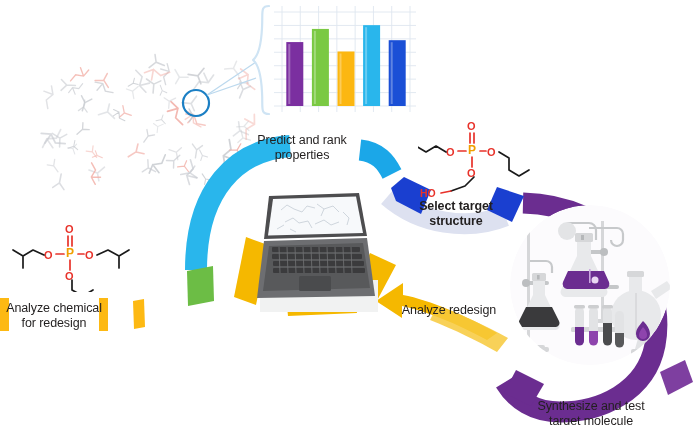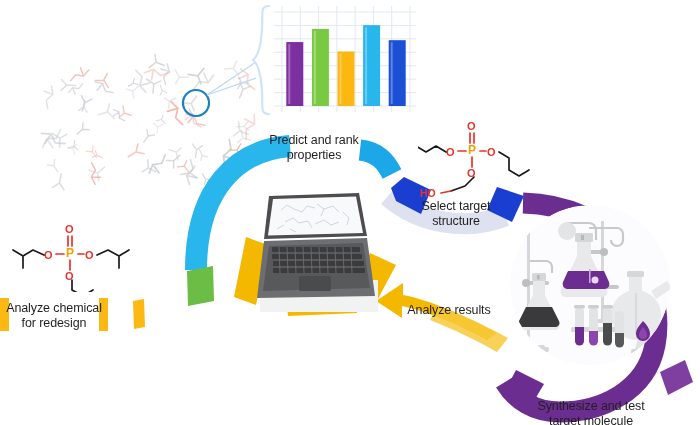--- a/index.html
+++ b/index.html
@@ -58,22 +58,22 @@
     height: 116px;
     background: #ffffff;
   }
 
   
   #chart-bracket { left: 252px; top: 4px; width: 18px; height: 112px; }
 
   
   #lbl-select-chemical { left: 4px;  top: 301px; width: 100px; }
   #lbl-generate        { left: 145px; top: 258px; width: 92px; }
-  #lbl-predict         { left: 258px; top: 133px; width: 112px; }
-  #lbl-select-target   { left: 404px; top: 199px; width: 104px; }
+  #lbl-predict         { left: 246px; top: 133px; width: 112px; }
+  #lbl-select-target   { left: 404px; top: 199px; width: 104px; font-weight: bold; }
   #lbl-synthesize      { left: 523px; top: 399px; width: 136px; }
   #lbl-analyze         { left: 400px; top: 303px; width: 98px; }
 
   
   svg.layer {
     position: absolute;
     left: 0; top: 0;
     width: 700px; height: 425px;
     pointer-events: none;
   }
@@ -538,15 +538,15 @@
 
   <div class="step-label" id="lbl-predict">Predict and rank
 properties</div>
 
   <div class="step-label" id="lbl-select-target">Select target
 structure</div>
 
   <div class="step-label" id="lbl-synthesize">Synthesize and test
 target molecule</div>
 
-  <div class="step-label" id="lbl-analyze">Analyze results</div>
+  <div class="step-label" id="lbl-analyze">Analyze redesign</div>
 
 </div>
 
 </body></html>

